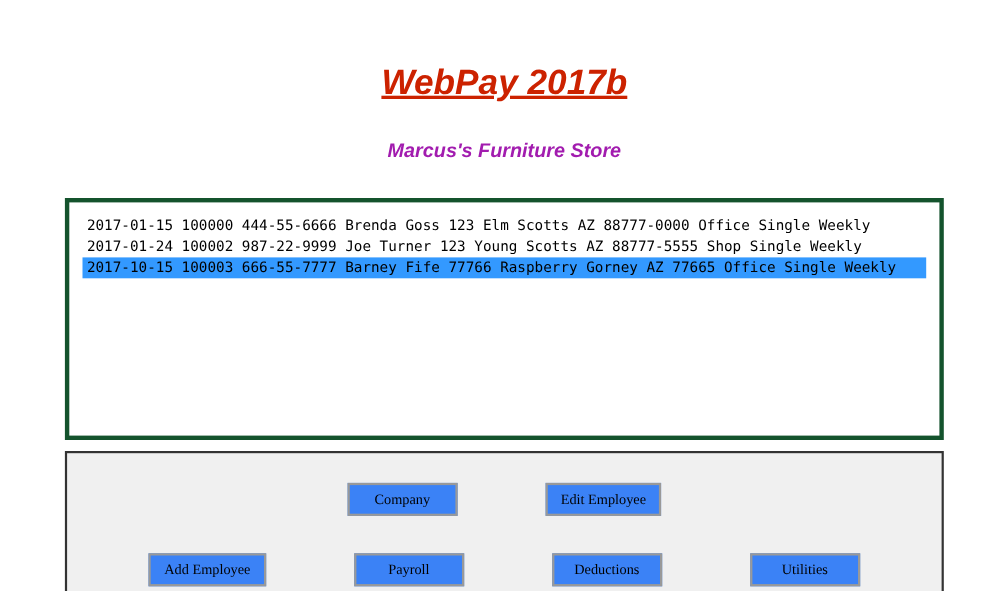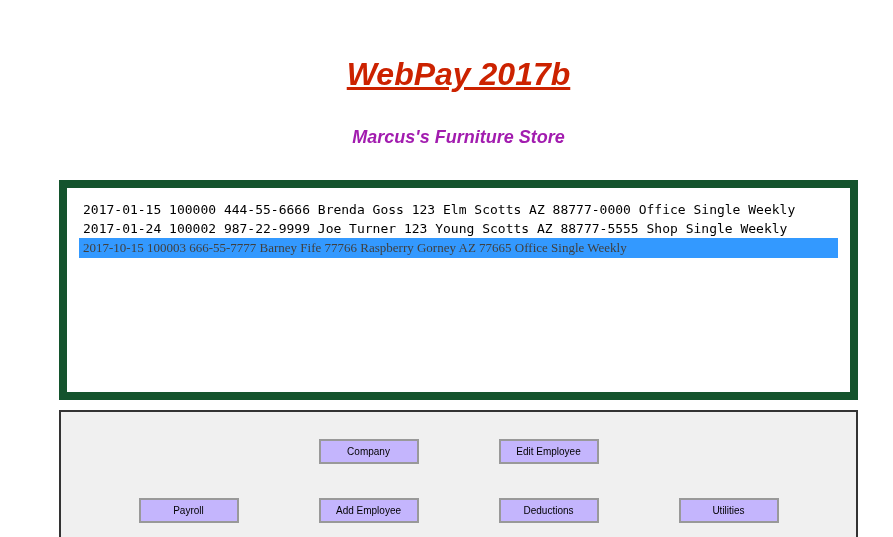--- a/index.html
+++ b/index.html
@@ -35,21 +35,21 @@
       font-style: italic;
       color: #a21caf;
       margin-top: 10px;
     }
 
     .main-content {
       padding: 10px 35px;
     }
 
     .employee-list-container {
-      border: 8px solid #14532d;
+      border: 4px solid #14532d;
       height: 220px;
       overflow-y: scroll;
       background-color: #ffffff;
       margin-bottom: 10px;
     }
 
     .employee-list {
       list-style: none;
       padding: 0;
       margin: 0;
@@ -59,22 +59,21 @@
       padding: 2px 4px;
       font-size: 13px;
       font-family: monospace;
       color: #000000;
       cursor: pointer;
       white-space: nowrap;
     }
 
     .employee-list li.selected {
       background-color: #3399ff;
-      color: #404040;
-      font-family: Liberation Serif, serif;
+      color: #000000;
     }
 
     .button-panel {
       border: 2px solid #333333;
       padding: 15px 20px;
       background-color: #f0f0f0;
     }
 
     .button-row {
       display: flex;
@@ -83,25 +82,25 @@
       margin-bottom: 10px;
     }
 
     .button-row:last-child {
       margin-bottom: 0;
     }
 
     .action-button {
       min-width: 100px;
       padding: 5px 12px;
-      font-size: 10px;
-      background-color: #c4b5fd;
+      font-size: 13px;
+      background-color: #3b82f6;
       border: 2px solid #999999;
       cursor: pointer;
-      font-family: Liberation Sans, sans-serif;
+      font-family: Liberation Serif, serif;
     }
   </style>
 </head>
 <body>
 
 <div class="header">
   <div class="app-title">WebPay 2017b</div>
   <div class="company-name">Marcus's Furniture Store</div>
 </div>
 
@@ -113,19 +112,19 @@
         <li class="selected">2017-10-15 100003 666-55-7777 Barney Fife 77766 Raspberry Gorney AZ 77665 Office Single Weekly</li>
       </ul>
   </div>
 
   <div class="button-panel">
     <div class="button-row" id="button-row-1">
     <button class="action-button">Company</button>
         <button class="action-button">Edit Employee</button>
       </div>
     <div class="button-row" id="button-row-2">
-    <button class="action-button">Payroll</button>
-        <button class="action-button">Add Employee</button>
+    <button class="action-button">Add Employee</button>
+        <button class="action-button">Payroll</button>
         <button class="action-button">Deductions</button>
         <button class="action-button">Utilities</button>
       </div>
   </div>
 </div>
 
 </body></html>

